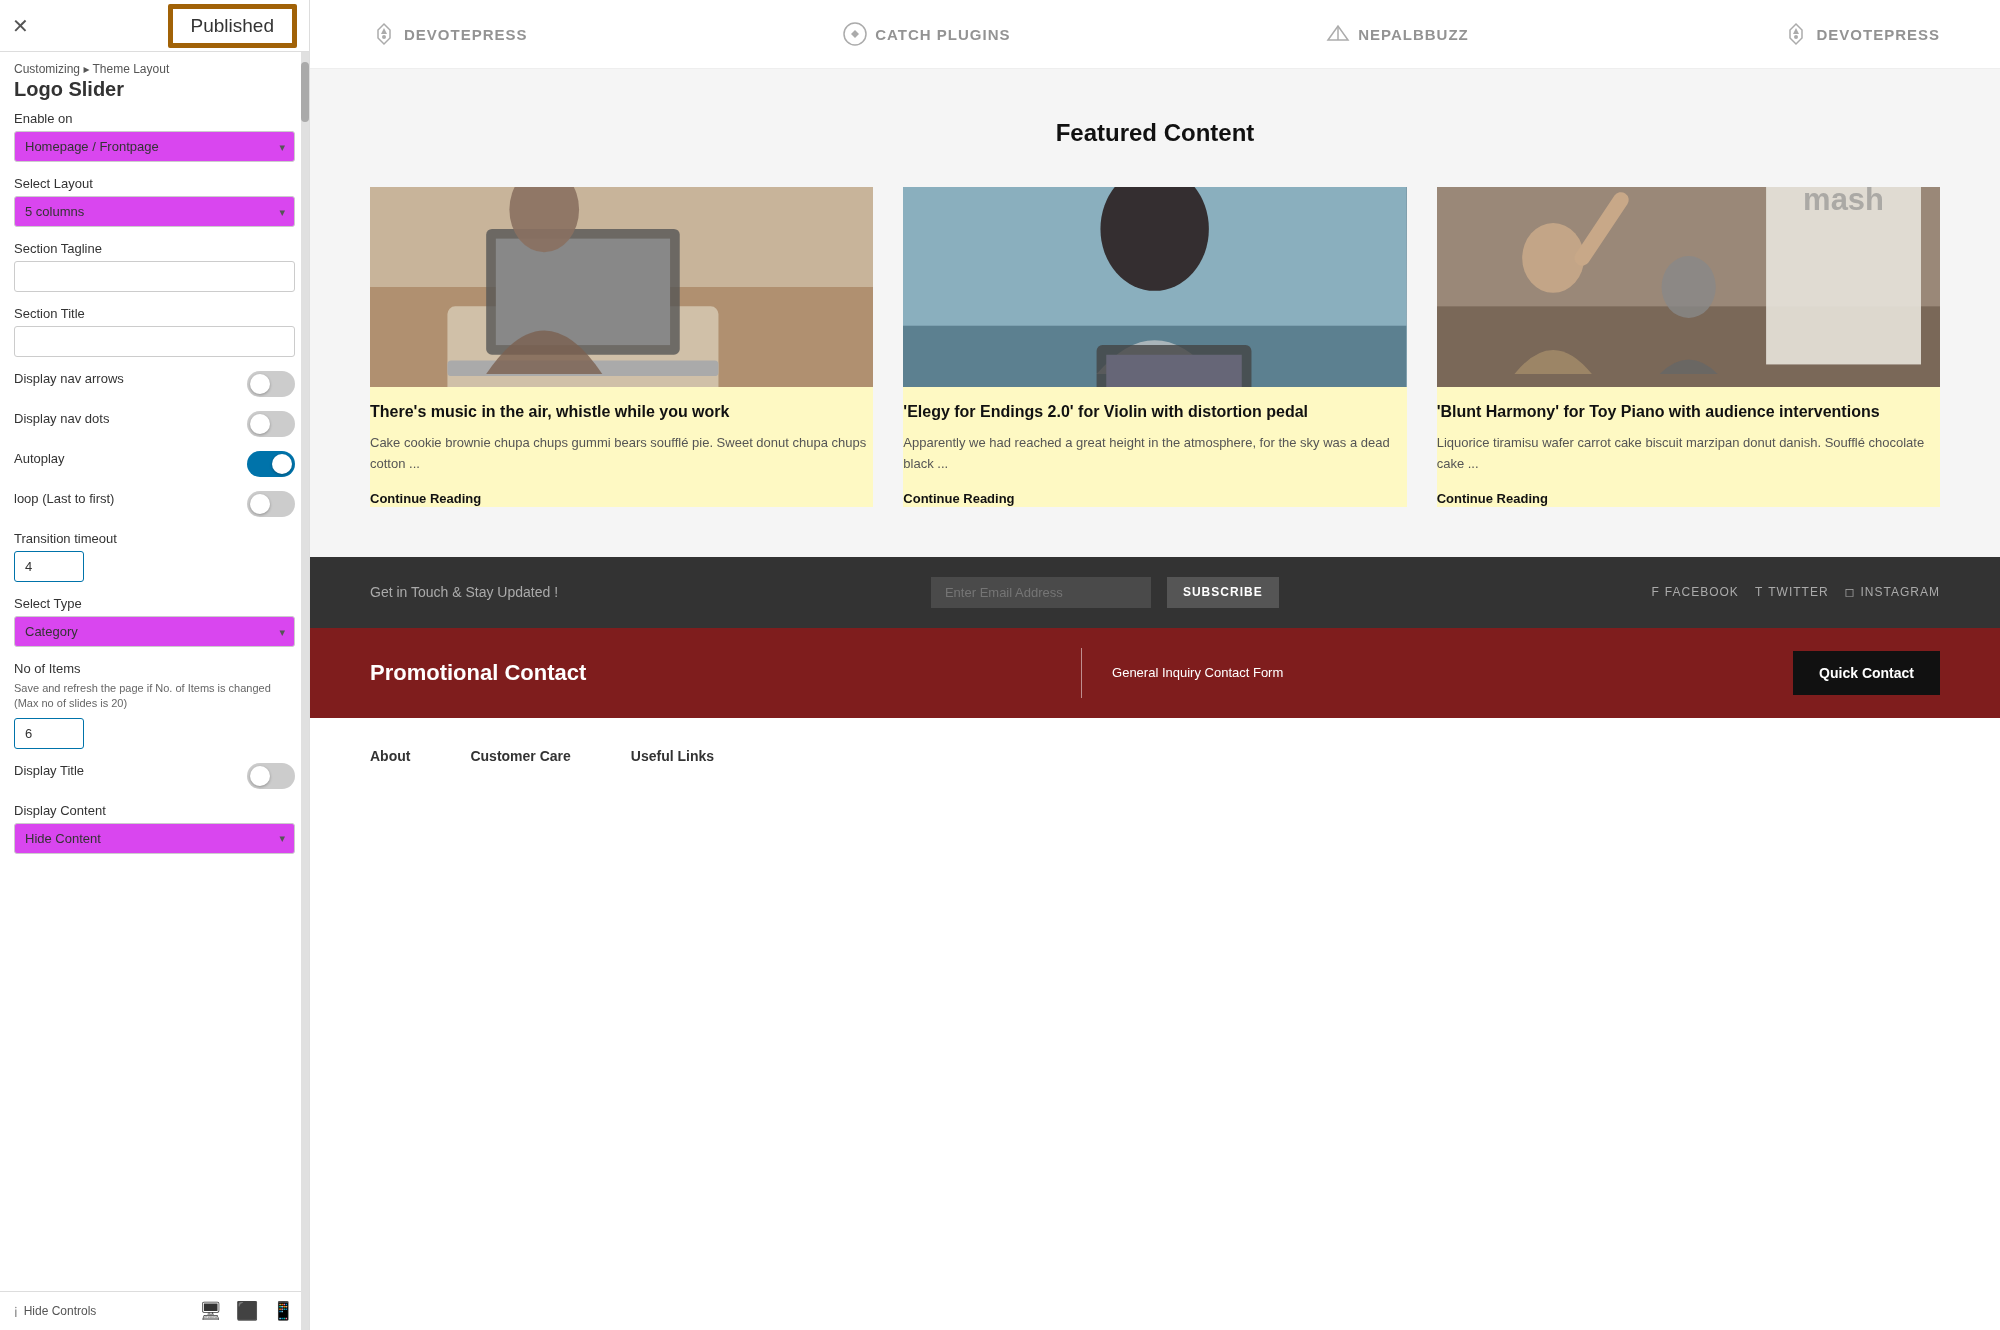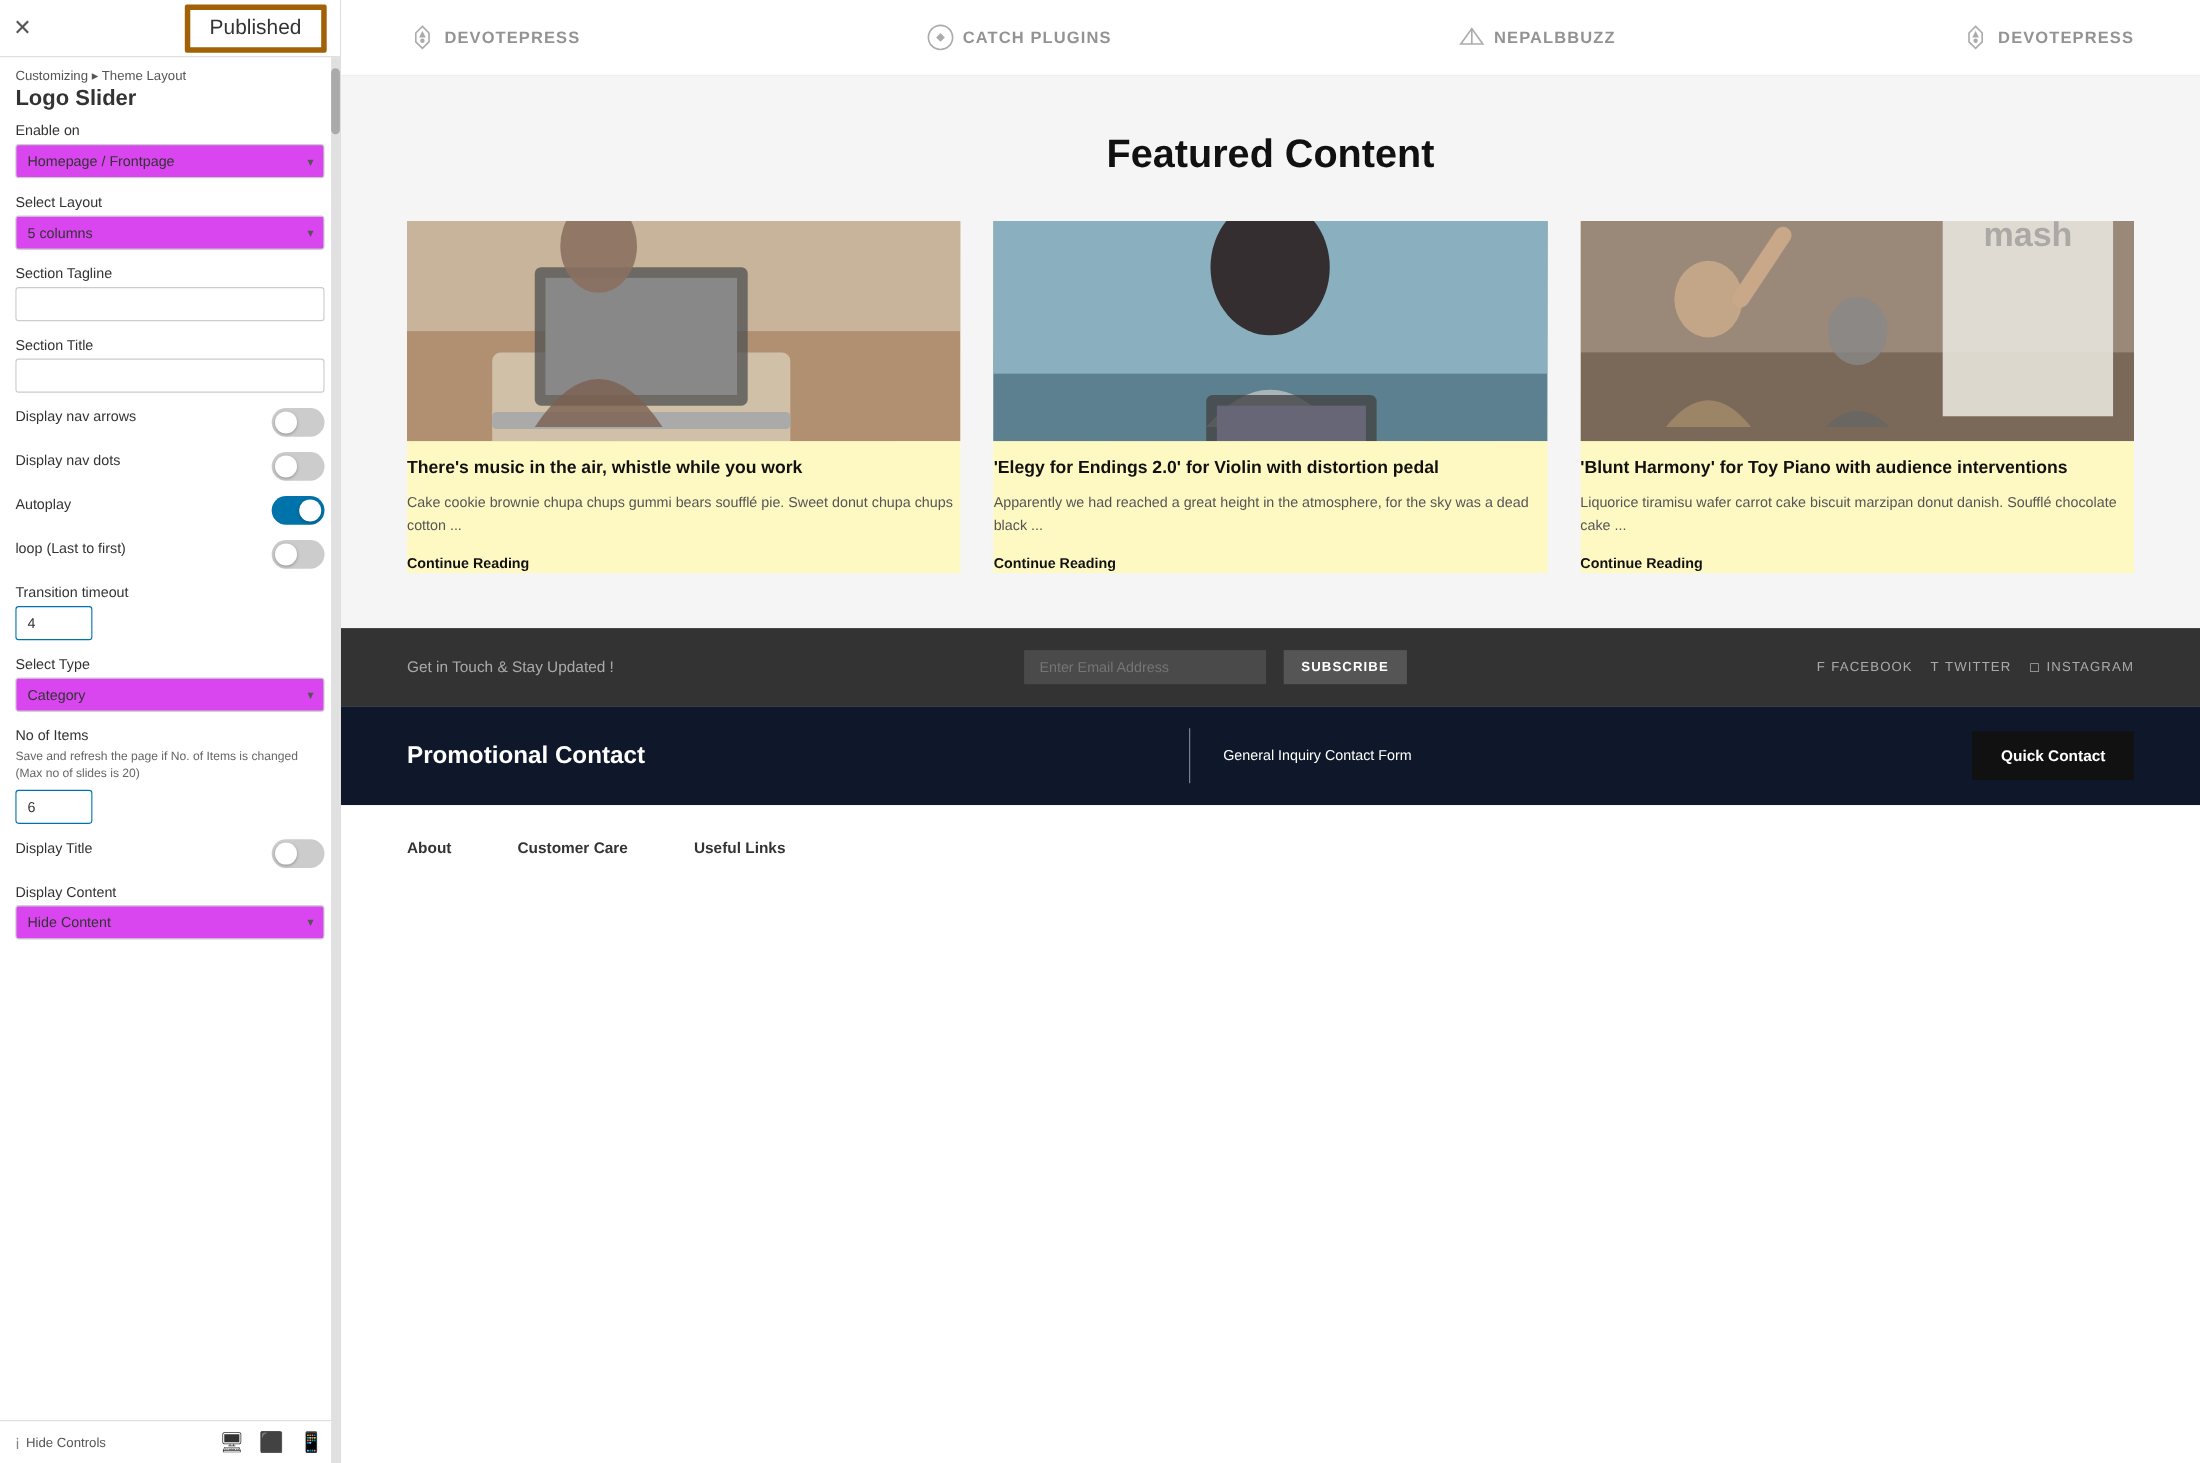--- a/index.html
+++ b/index.html
@@ -254,21 +254,21 @@
       text-transform: uppercase;
     }
 
     
     #featured-section {
       background: #f5f5f5;
       padding: 50px 60px;
     }
 
     #featured-title {
-      font-size: 36px;
+      font-size: 24px;
       font-weight: 800;
       text-align: center;
       margin-bottom: 40px;
       color: #111;
     }
 
     #featured-grid {
       display: grid;
       grid-template-columns: 1fr 1fr 1fr;
       gap: 30px;
@@ -358,21 +358,21 @@
       color: #aaa;
       text-transform: uppercase;
       letter-spacing: 1px;
       display: flex;
       align-items: center;
       gap: 5px;
     }
 
     
     #promo-section {
-      background: #0f172a;
+      background: #7f1d1d;
       padding: 20px 60px;
       display: flex;
       align-items: center;
       gap: 0;
     }
 
     #promo-title {
       font-size: 22px;
       font-weight: 700;
       color: #fff;

